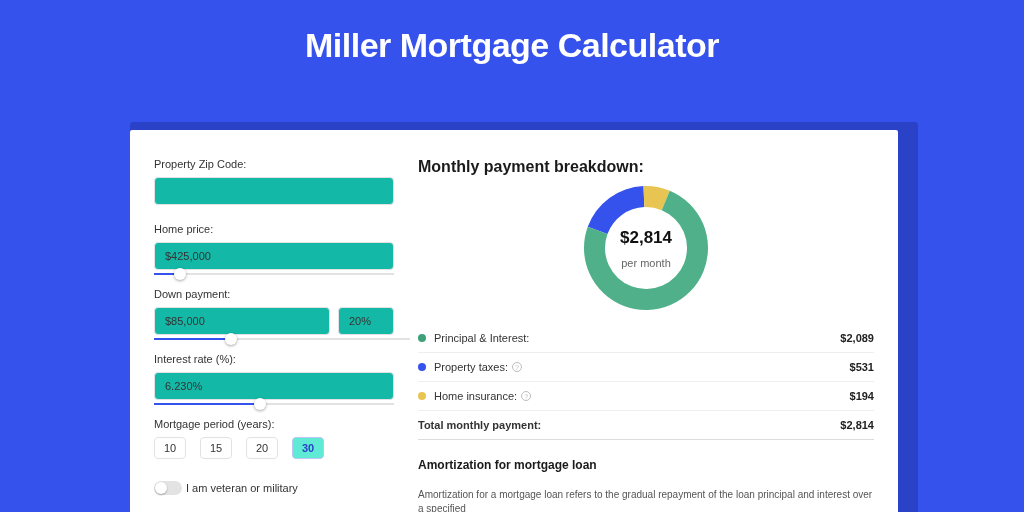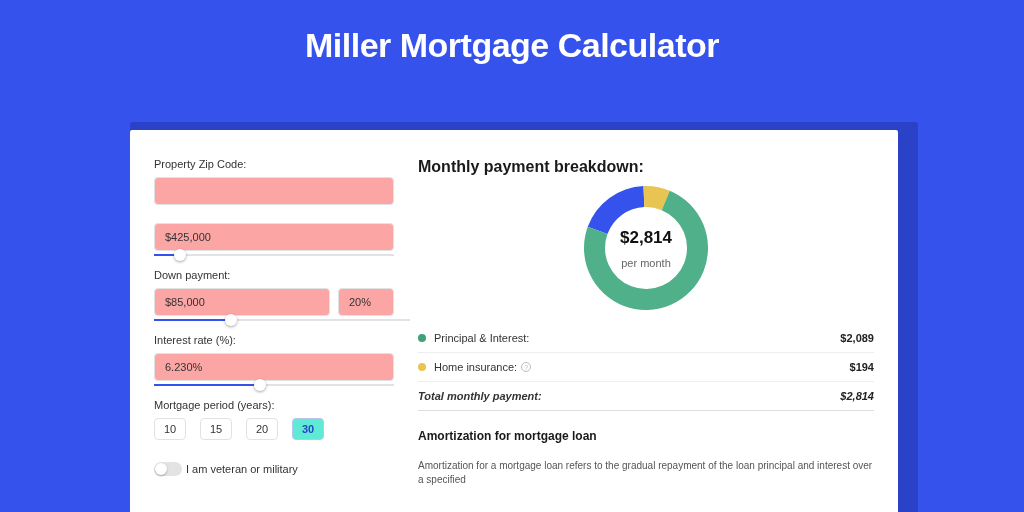--- a/index.html
+++ b/index.html
@@ -46,21 +46,21 @@
     margin-bottom: 7px;
   }
   .text-input {
     width: 100%;
     height: 28px;
     border: 1px solid #e2e2e2;
     border-radius: 4px;
     padding: 0 10px;
     font-size: 11px;
     color: #333;
-    background: #fca5a5;
+    background: #14b8a6;
   }
   .field { margin-bottom: 18px; position: relative; }
   .slider {
     position: absolute;
     left: 0;
     right: 0;
     height: 2px;
     background: #e2e2e2;
     bottom: -5px;
   }
@@ -152,21 +152,21 @@
   .donut-sub { font-size: 11px; color: #666; margin-top: 9px; }
   .legend { }
   .legend-row {
     display: flex;
     align-items: center;
     padding: 8px 0;
     border-bottom: 1px solid #eee;
     font-size: 11px;
   }
   .legend-row:last-of-type { border-bottom: 1px solid #ddd; }
-  .legend-row.total { font-weight: 700; border-bottom: 1px solid #ddd; font-style: italic; }
+  .legend-row.total { font-weight: 700; border-bottom: 1px solid #ddd; }
   .dot { width: 8px; height: 8px; border-radius: 50%; margin-right: 8px; flex: 0 0 8px; }
   .dot.green { background: #3fa17a; }
   .dot.blue  { background: #3552ec; }
   .dot.yellow{ background: #e8c552; }
   .legend-label { flex: 1; color: #333; display: flex; align-items: center; gap: 4px; }
   .legend-value { color: #222; font-weight: 600; }
   .legend-row.total .legend-value { font-weight: 700; }
   .info-icon {
     display: inline-flex;
     width: 10px;
@@ -201,20 +201,21 @@
 <div class="card">
 
   <div class="col-left">
 
     <div class="field">
       <div class="field-label">Property Zip Code:</div>
       <input class="text-input" value="" style="">
     </div>
 
     <div class="field">
+      <div class="field-label">Home price:</div>
       <input class="text-input" value="$425,000" style="">
       <div class="slider">
         <div class="slider-fill" style="width: 11%;"></div>
         <div class="slider-thumb" style="left: 11%;"></div>
       </div>
     </div>
 
     <div class="field">
       <div class="field-label">Down payment:</div>
       <div class="row-2">
@@ -278,20 +279,28 @@
 
     <div class="legend">
       <div class="legend-row">
         <span class="dot green"></span>
         <span class="legend-label">
           <span>Principal &amp; Interest:</span>
         </span>
         <span class="legend-value">$2,089</span>
       </div>
       <div class="legend-row">
+        <span class="dot blue"></span>
+        <span class="legend-label">
+          <span>Property taxes:</span>
+          <span class="info-icon">?</span>
+        </span>
+        <span class="legend-value">$531</span>
+      </div>
+      <div class="legend-row">
         <span class="dot yellow"></span>
         <span class="legend-label">
           <span>Home insurance:</span>
           <span class="info-icon">?</span>
         </span>
         <span class="legend-value">$194</span>
       </div>
       <div class="legend-row total">
         <span class="legend-label">Total monthly payment:</span>
         <span class="legend-value">$2,814</span>

